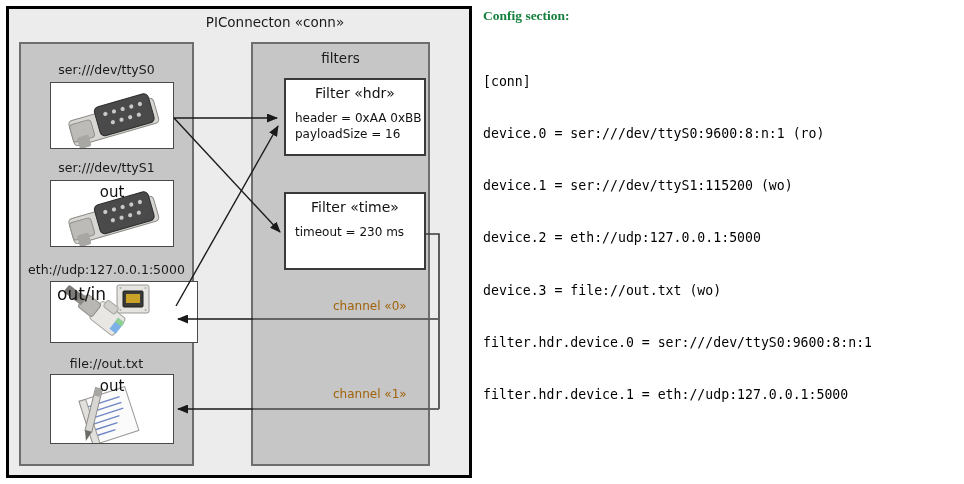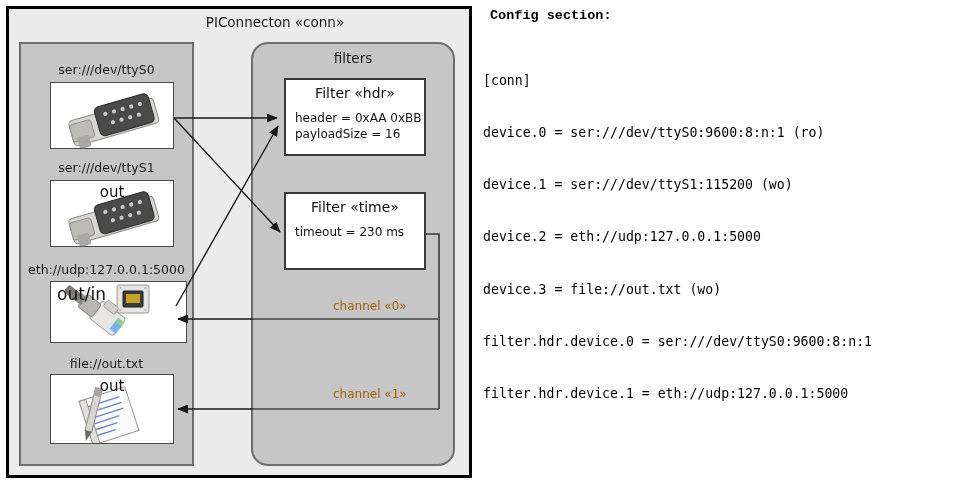--- a/index.html
+++ b/index.html
@@ -50,21 +50,21 @@
   .panel-title {
     position: absolute;
     left: 0; top: 6px;
     width: 100%;
     text-align: center;
     font-size: 13.5px;
     color: #1a1a1a;
   }
 
   #devices-panel { left: 13px;  top: 36px; width: 175px; height: 424px; }
-  #filters-panel { left: 245px; top: 36px; width: 204px; height: 424px; border-radius: 17px; }
+  #filters-panel { left: 245px; top: 36px; width: 179px; height: 424px; }
 
   .dev-label {
     position: absolute;
     text-align: center;
     font-size: 12.5px;
     color: #1a1a1a;
     white-space: nowrap;
   }
   .dev-box {
     position: absolute;
@@ -133,25 +133,25 @@
   }
 
   
   #config-root {
     position: absolute;
     left: 483px;
     top: 8px;
     width: 475px;
   }
   #config-heading {
-    font-family: Liberation Mono, monospace;
+    font-family: Liberation Serif, serif;
     font-weight: bold;
     font-size: 13.5px;
-    color: #000000;
-    margin: 0 0 14px 7px;
+    color: #15803d;
+    margin: 0 0 14px 0;
   }
   #config-lines {
     font-family: "DejaVu Sans Mono", monospace;
     font-size: 13.2px;
     line-height: 17.4px;
     color: #000000;
     white-space: pre;
   }
   #config-lines div { white-space: pre; }
 </style>
@@ -215,21 +215,21 @@
               <circle cx="72" cy="25" r="2.1"></circle>
           </g>
           <rect x="2" y="16" width="22" height="18" rx="3" fill="#bdbbb7" stroke="#918f8b" stroke-width="1"></rect>
           <rect x="6" y="30" width="12" height="12" rx="2" fill="#a9a7a3"></rect>
         </g>
       </svg>
     </div>
   </div>
 
   <div class="dev-label" style="left:13px; top:256px; width:175px;">eth://udp:127.0.0.1:5000</div>
-  <div class="dev-box" style="left:44px; top:275px; width:137px; height:62px;">
+  <div class="dev-box" style="left:44px; top:275px; width:148px; height:62px;">
     <div class="dev-word left">out/in</div>
     <div class="icon-wrap">
       <svg viewBox="0 0 124 62" width="124" height="62">
         <rect x="66" y="3" width="32" height="28" rx="2" fill="#e6e4e0" stroke="#9a9894" stroke-width="1"></rect>
         <rect x="72" y="9" width="20" height="16" rx="1" fill="#3a3a38" stroke="#1f1f1e" stroke-width="1"></rect>
         <rect x="75" y="12" width="14" height="9" fill="#c9a227"></rect>
         <circle cx="69.5" cy="6" r="1" fill="#b0aeaa"></circle>
         <circle cx="94.5" cy="6" r="1" fill="#b0aeaa"></circle>
         <circle cx="69.5" cy="28" r="1" fill="#b0aeaa"></circle>
         <circle cx="94.5" cy="28" r="1" fill="#b0aeaa"></circle>

